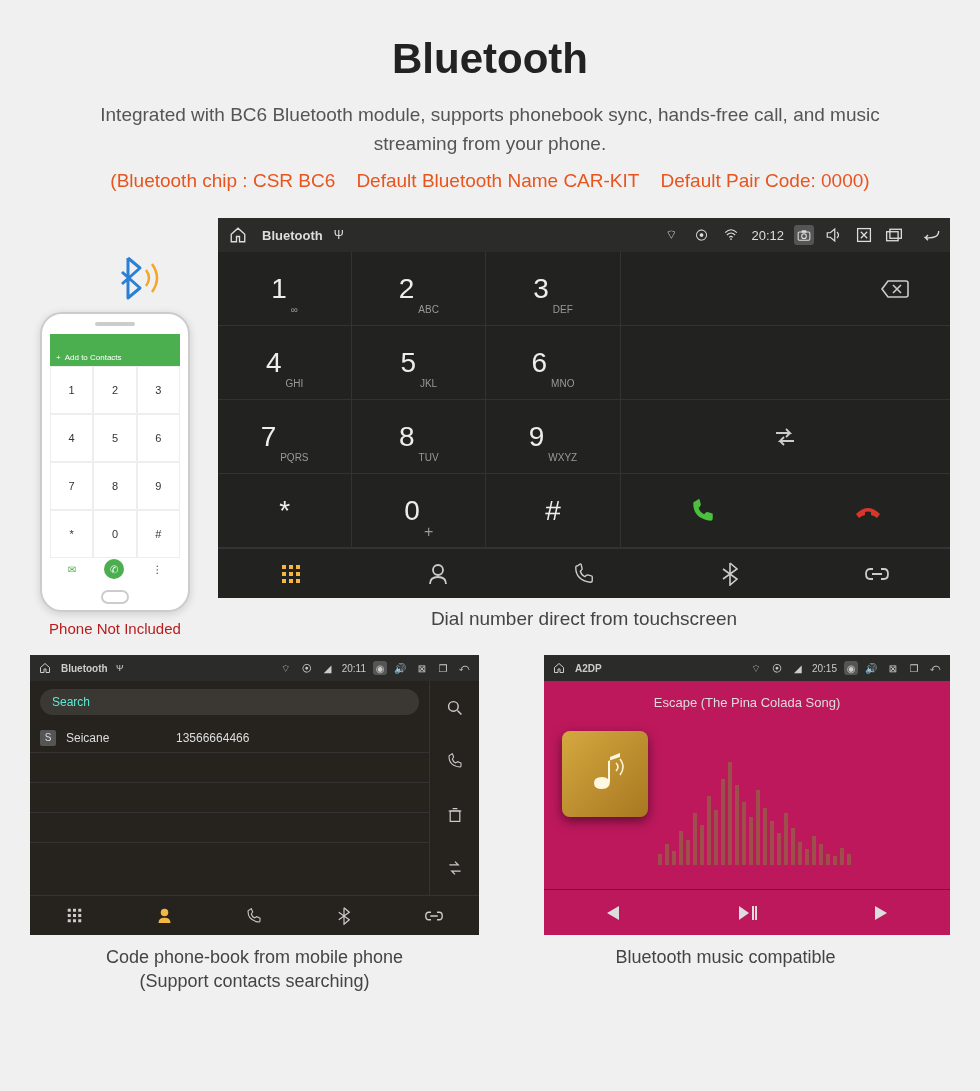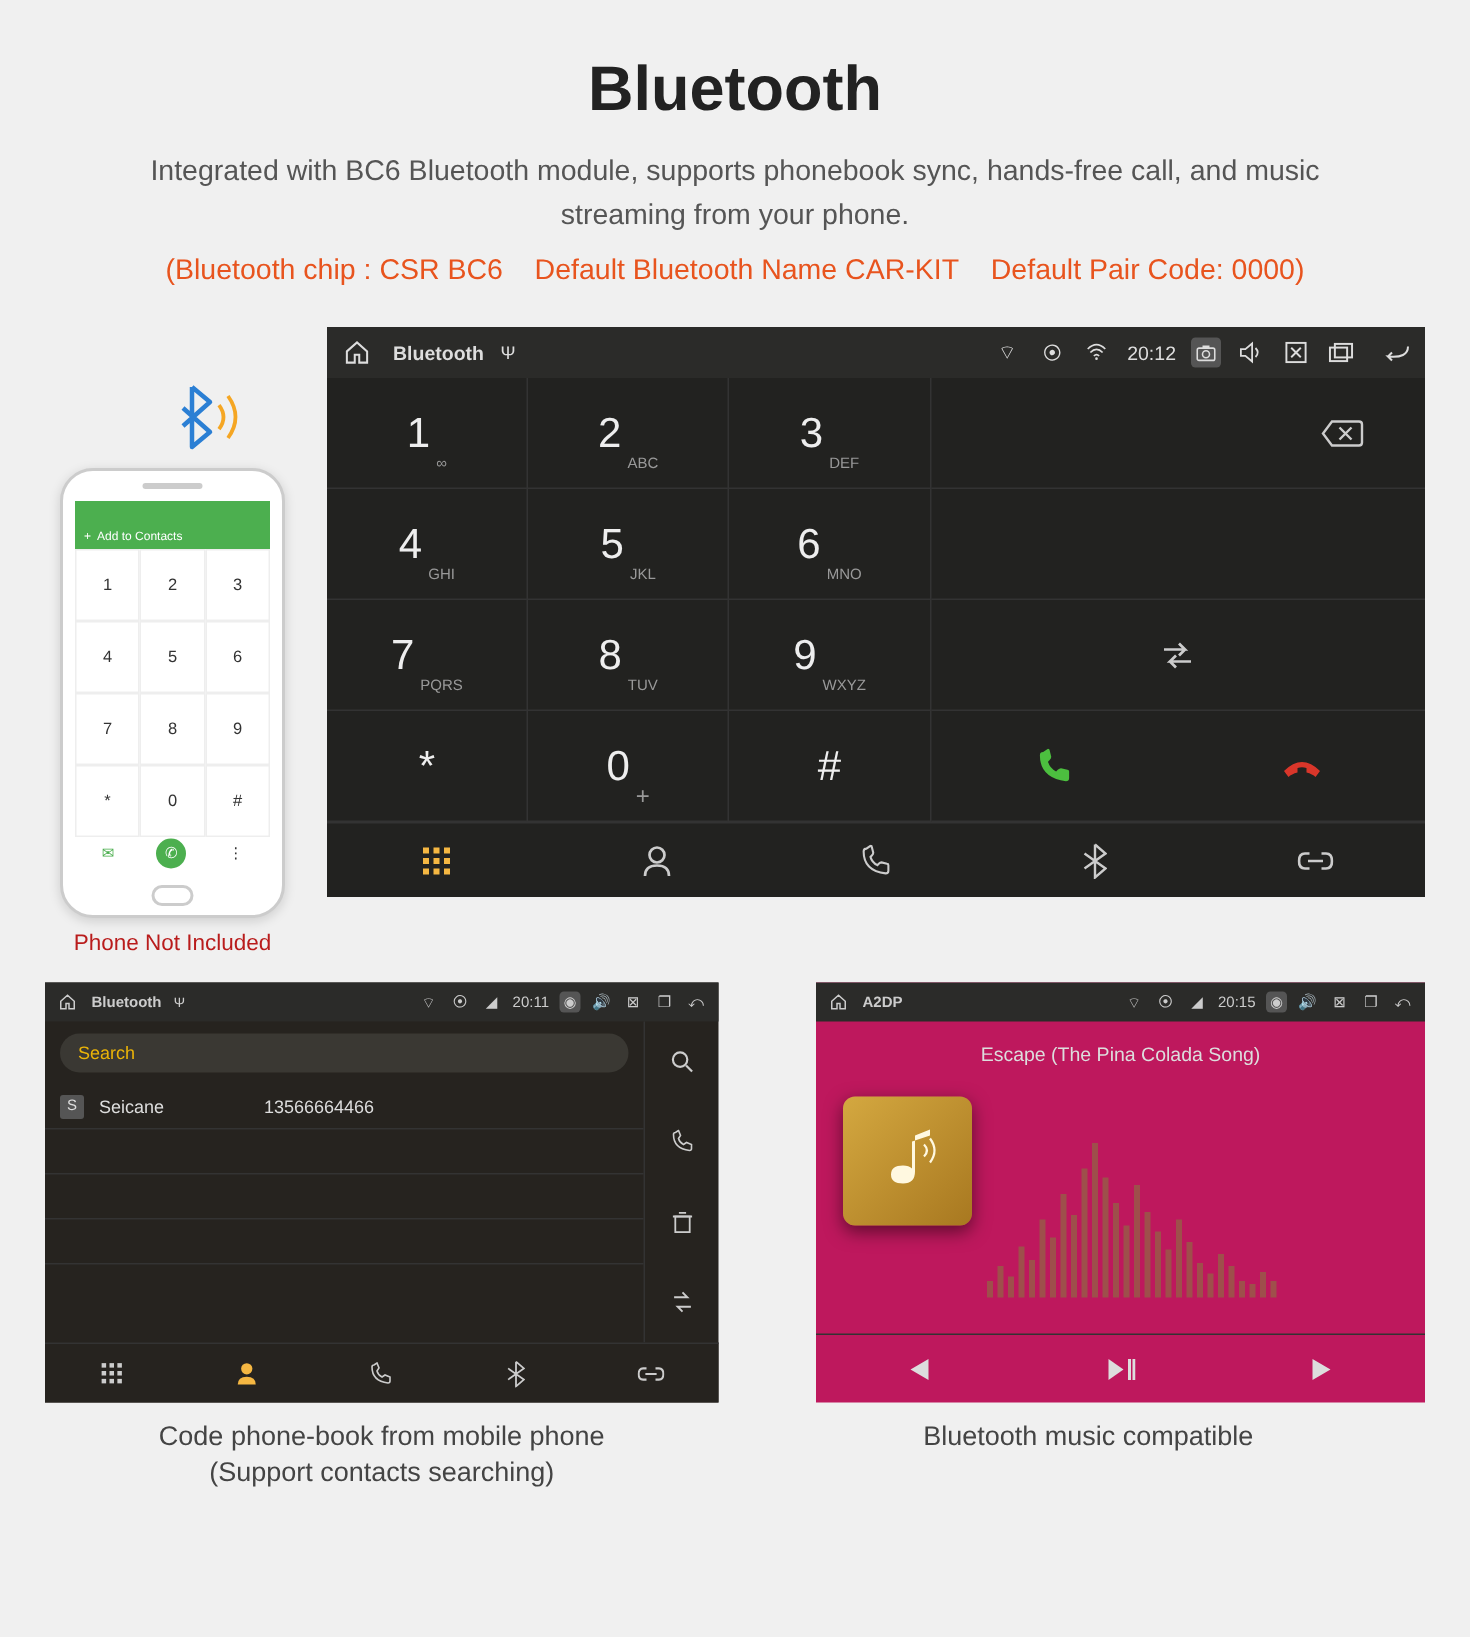--- a/index.html
+++ b/index.html
@@ -50,21 +50,21 @@
 .btm-col { flex:1; }
 .panel { background:#26231f; height:280px; display:flex; flex-direction:column; }
 .panel-a2dp { background:#be185d;margin-left:43px; }
 
 .sb2 { height:26px; background:#2b2b29; display:flex; align-items:center; padding:0 8px; color:#ccc; font-size:10px; gap:5px; }
 .sb2 .right { margin-left:auto; display:flex; align-items:center; gap:7px; }
 .sb2 .ico { width:14px; height:14px; display:flex; align-items:center; justify-content:center; }
 
 .pb-body { flex:1; display:flex; }
 .pb-list { flex:1; display:flex; flex-direction:column; }
-.pb-search { height:26px; background:#3a3833; border-radius:13px; margin:8px 10px; color:#eab308; font-size:12px; display:flex; align-items:center; padding:0 12px; }
+.pb-search { height:26px; background:#3a3833; border-radius:13px; margin:8px 10px; color:#5eead4; font-size:12px; display:flex; align-items:center; padding:0 12px; }
 .pb-row { height:30px; display:flex; align-items:center; padding:0 10px; color:#ddd; font-size:12px; gap:10px; border-bottom:1px solid #333; }
 .pb-row .badge { width:16px; height:16px; background:#555; display:flex; align-items:center; justify-content:center; font-size:10px; border-radius:2px; }
 .pb-side { width:50px; display:flex; flex-direction:column; border-left:1px solid #333; }
 .pb-side div { flex:1; display:flex; align-items:center; justify-content:center; color:#ccc; cursor:pointer; }
 
 .tabbar2 { height:40px; display:flex; background:#26231f; border-top:1px solid #333; }
 .tabbar2 div { flex:1; display:flex; align-items:center; justify-content:center; color:#ccc; cursor:pointer; }
 
 .a2-body { flex:1; display:flex; flex-direction:column; padding:14px; position:relative; }
 .a2-title { text-align:center; color:#ddd; font-size:13px; margin-bottom:10px; }
@@ -296,20 +296,21 @@
               <path d="M8 1 L8 23 L15 17 L1 7 M1 17 L15 7 L8 1" fill="none" stroke="#ccc" stroke-width="1.6"></path>
             </svg>
           </div>
         <div>
             <svg width="24" height="16" viewBox="0 0 24 16">
               <path d="M8 3 H5 Q1 3 1 8 Q1 13 5 13 H8 M16 3 H19 Q23 3 23 8 Q23 13 19 13 H16 M7 8 H17" fill="none" stroke="#ccc" stroke-width="1.8"></path>
             </svg>
           </div>
       </div>
     </div>
+    <div class="caption-center">Dial number direct from touchscreen</div>
   </div>
 </div>
 
 <div class="btm-row">
   <div class="btm-col">
     <div class="panel">
       <div class="sb2">
         <span class="ico">
             <svg width="12" height="12" viewBox="0 0 24 24">
               <path d="M3 11 L12 3 L21 11 V21 H14 V14 H10 V21 H3 Z" fill="none" stroke="#ccc" stroke-width="2"></path>

